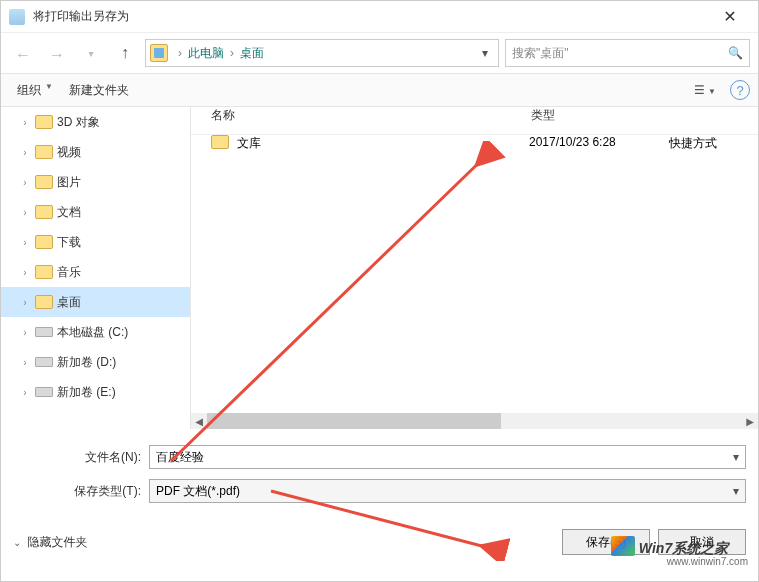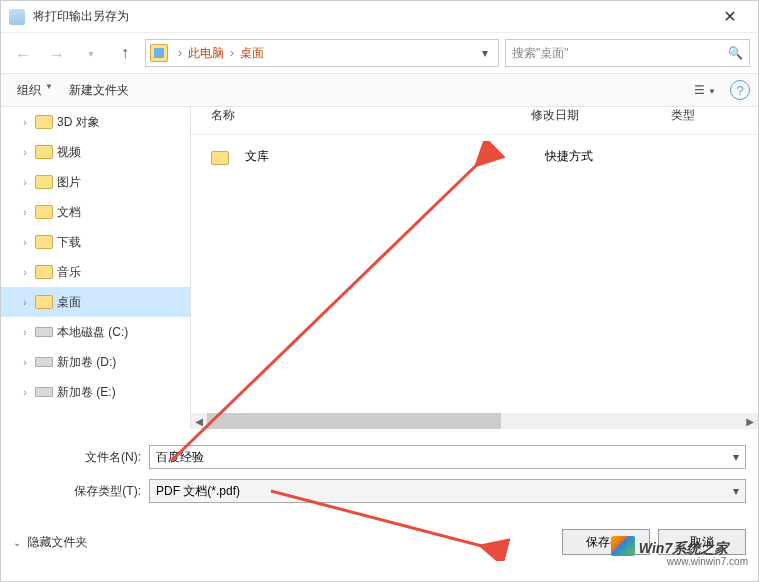--- a/index.html
+++ b/index.html
@@ -8,21 +8,21 @@
 .titlebar .icon { width: 16px; height: 16px; background: linear-gradient(#bde0f7,#9cc8e8); border-radius: 2px; margin-right: 8px; }
 .titlebar .title { flex: 1; color: #333; }
 .titlebar .close { width: 40px; text-align: center; font-size: 16px; color: #333; }
 .navrow { display: flex; align-items: center; height: 40px; padding: 4px 8px; gap: 6px; }
 .navbtn { width: 28px; height: 28px; display: flex; align-items: center; justify-content: center; color: #555; font-size: 16px; }
 .navbtn.dis { color: #bbb; }
 .breadcrumb { flex: 1; display: flex; align-items: center; height: 28px; border: 1px solid #ccc; padding: 0 4px; background: #fff; }
 .bc-icon { width: 18px; height: 18px; background: #fce08a; border: 1px solid #d4a948; border-radius: 2px; margin-right: 4px; position: relative; }
 .bc-icon::after { content: ""; position: absolute; left: 3px; top: 3px; width: 10px; height: 10px; background: #6db3e8; border-radius: 1px; }
 .bc-sep { color: #888; margin: 0 6px; }
-.bc-item { color: #c2410c; }
+.bc-item { color: #0f766e; }
 .bc-dd { margin-left: auto; color: #555; padding: 0 6px; }
 .searchbox { width: 245px; height: 28px; border: 1px solid #ccc; display: flex; align-items: center; padding: 0 6px; color: #888; }
 .searchbox .sicon { margin-left: auto; color: #555; }
 .toolbar { display: flex; align-items: center; height: 34px; padding: 0 8px; border-top: 1px solid #e5e5e5; border-bottom: 1px solid #e5e5e5; background: #fafafa; }
 .toolbar .tbtn { padding: 4px 8px; display: flex; align-items: flex-start; gap: 4px; color: #333; }
 .toolbar .dd { font-size: 8px; color: #666; }
 .toolbar .spacer { flex: 1; }
 .toolbar .viewbtn { padding: 4px 6px; color: #555; }
 .toolbar .help { width: 20px; height: 20px; border-radius: 50%; border: 1px solid #5a9bd5; color: #5a9bd5; display: flex; align-items: center; justify-content: center; margin-left: 8px; font-size: 13px; }
 .main { display: flex; height: 322px; }
@@ -31,21 +31,21 @@
 .sb-item.selected { background: #cde8ff; }
 .sb-chev { width: 12px; color: #888; font-size: 10px; text-align: center; }
 .sb-icon { width: 18px; height: 14px; background: #fce08a; border: 1px solid #d4a948; border-radius: 2px; }
 .sb-icon.drive { background: #d9d9d9; border-color: #aaa; border-radius: 1px; height: 10px; }
 .content { flex: 1; position: relative; }
 .content-header { display: flex; height: 28px; border-bottom: 1px solid #eee; padding-left: 20px; }
 .ch-col { color: #333; }
 .ch-name { width: 320px; }
 .ch-date { width: 140px; }
 .ch-type { flex: 1; }
-.content-row { display: flex; align-items: flex-end; height: 30px; padding-left: 20px; gap: 8px; }
+.content-row { display: flex; align-items: flex-start; height: 30px; padding-left: 20px; }
 .cr-icon { width: 18px; height: 14px; background: #fce08a; border: 1px solid #d4a948; border-radius: 2px; margin-right: 8px; }
 .scrollbar { position: absolute; bottom: 0; left: 0; right: 0; height: 16px; background: #f0f0f0; display: flex; align-items: center; }
 .sb-track { flex: 1; height: 16px; position: relative; }
 .sb-thumb { position: absolute; left: 0; top: 0; width: 55%; height: 100%; background: #ccc; }
 .sb-arrow { width: 16px; height: 16px; display: flex; align-items: center; justify-content: center; color: #666; font-size: 10px; }
 .bottom { padding: 16px 12px 8px 12px; }
 .field { display: flex; align-items: center; margin-bottom: 10px; }
 .field-label { width: 136px; text-align: right; padding-right: 8px; color: #333; }
 .field-input { flex: 1; height: 24px; border: 1px solid #aaa; padding: 0 6px; display: flex; align-items: center; background: #fff; }
 .field-input .dd { margin-left: auto; color: #555; }
@@ -151,26 +151,26 @@
       </div>
     <div class="sb-item">
         <span class="sb-chev">›</span>
         <span class="sb-icon drive"></span>
         <span>新加卷 (E:)</span>
       </div>
   </div>
   <div class="content">
     <div class="content-header">
       <div class="ch-col ch-name">名称</div>
-      <div class="ch-col ch-date">修改日期</div>
       <div class="ch-col ch-type">类型</div>
     </div>
     <div class="content-row">
       <div class="cr-icon"></div>
       <div class="ch-name" style="width:292px;">文库</div>
+      <div class="ch-date">2017/10/23 6:28</div>
       <div class="ch-type">快捷方式</div>
     </div>
     <div class="scrollbar">
       <div class="sb-arrow">◀</div>
       <div class="sb-track">
           <div class="sb-thumb"></div>
         </div>
       <div class="sb-arrow">▶</div>
     </div>
   </div>

